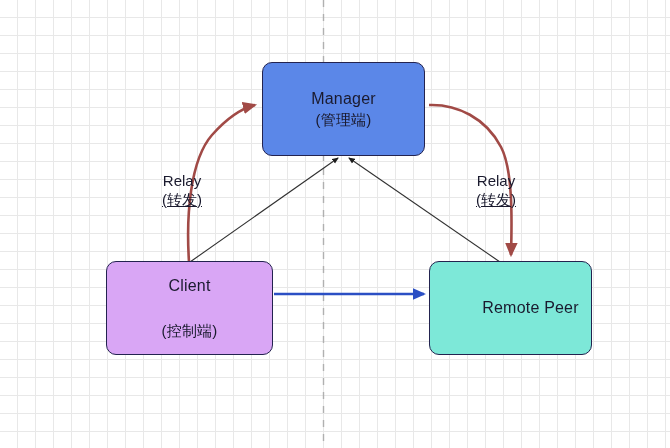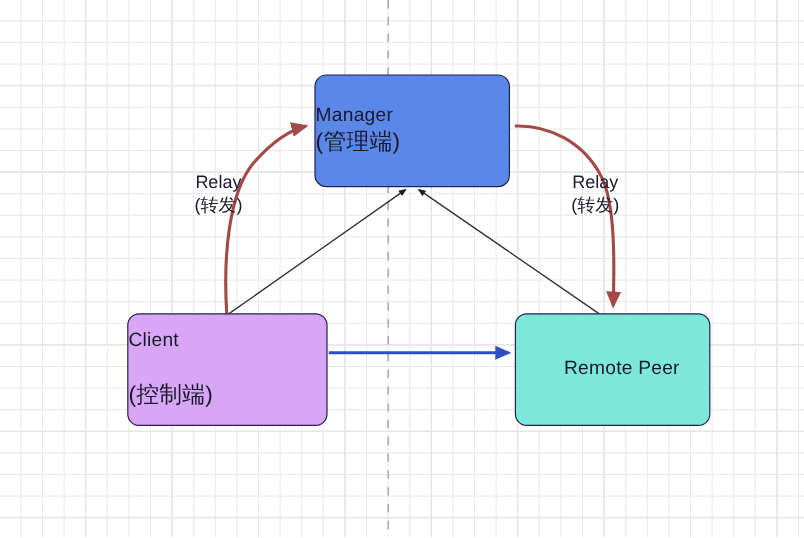--- a/index.html
+++ b/index.html
@@ -35,30 +35,31 @@
     height: 448px;
     pointer-events: none;
   }
   .node {
     position: absolute;
     box-sizing: border-box;
     border: 1.5px solid #23234f;
     border-radius: 10px;
     display: flex;
     flex-direction: column;
+    align-items: center;
     justify-content: center;
     color: #1a1a2e;
     line-height: 1.28;
   }
   .node .title {
     font-size: 16px;
     letter-spacing: 0.2px;
   }
   .node .subtitle {
-    font-size: 19px;
+    font-size: 15px;
     letter-spacing: 0.2px;
   }
   #node-manager {
     left: 262px;
     top: 62px;
     width: 163px;
     height: 94px;
   }
   #node-client {
     left: 106px;
@@ -73,35 +74,36 @@
     width: 163px;
     height: 94px;
   }
   .edge-label {
     position: absolute;
     text-align: center;
     color: #1a1a2e;
     font-size: 15px;
     line-height: 1.25;
     white-space: nowrap;
+    margin-top: 28px;
   }
   #label-relay-left {
     left: 162px;
     top: 144px;
   }
   #label-relay-right {
     left: 476px;
     top: 144px;
   }
   #label-directly {
     left: 305px;
     top: 269px;
   }
   .edge-label .en { display: block; }
-  .edge-label .cn { display: block; }
+  .edge-label .cn { display: block; text-decoration: underline; }
 </style>
 </head>
 <body>
 
 <div id="canvas">
 
   <svg class="edges" viewBox="0 0 670 448" xmlns="http://www.w3.org/2000/svg">
     <defs>
       <marker id="arrow-red" viewBox="0 0 10 10" refX="8.5" refY="5" markerWidth="5.5" markerHeight="5.5" orient="auto-start-reverse">
         <path d="M 0 0.6 L 10 5 L 0 9.4 z" fill="#a14a46"></path>

